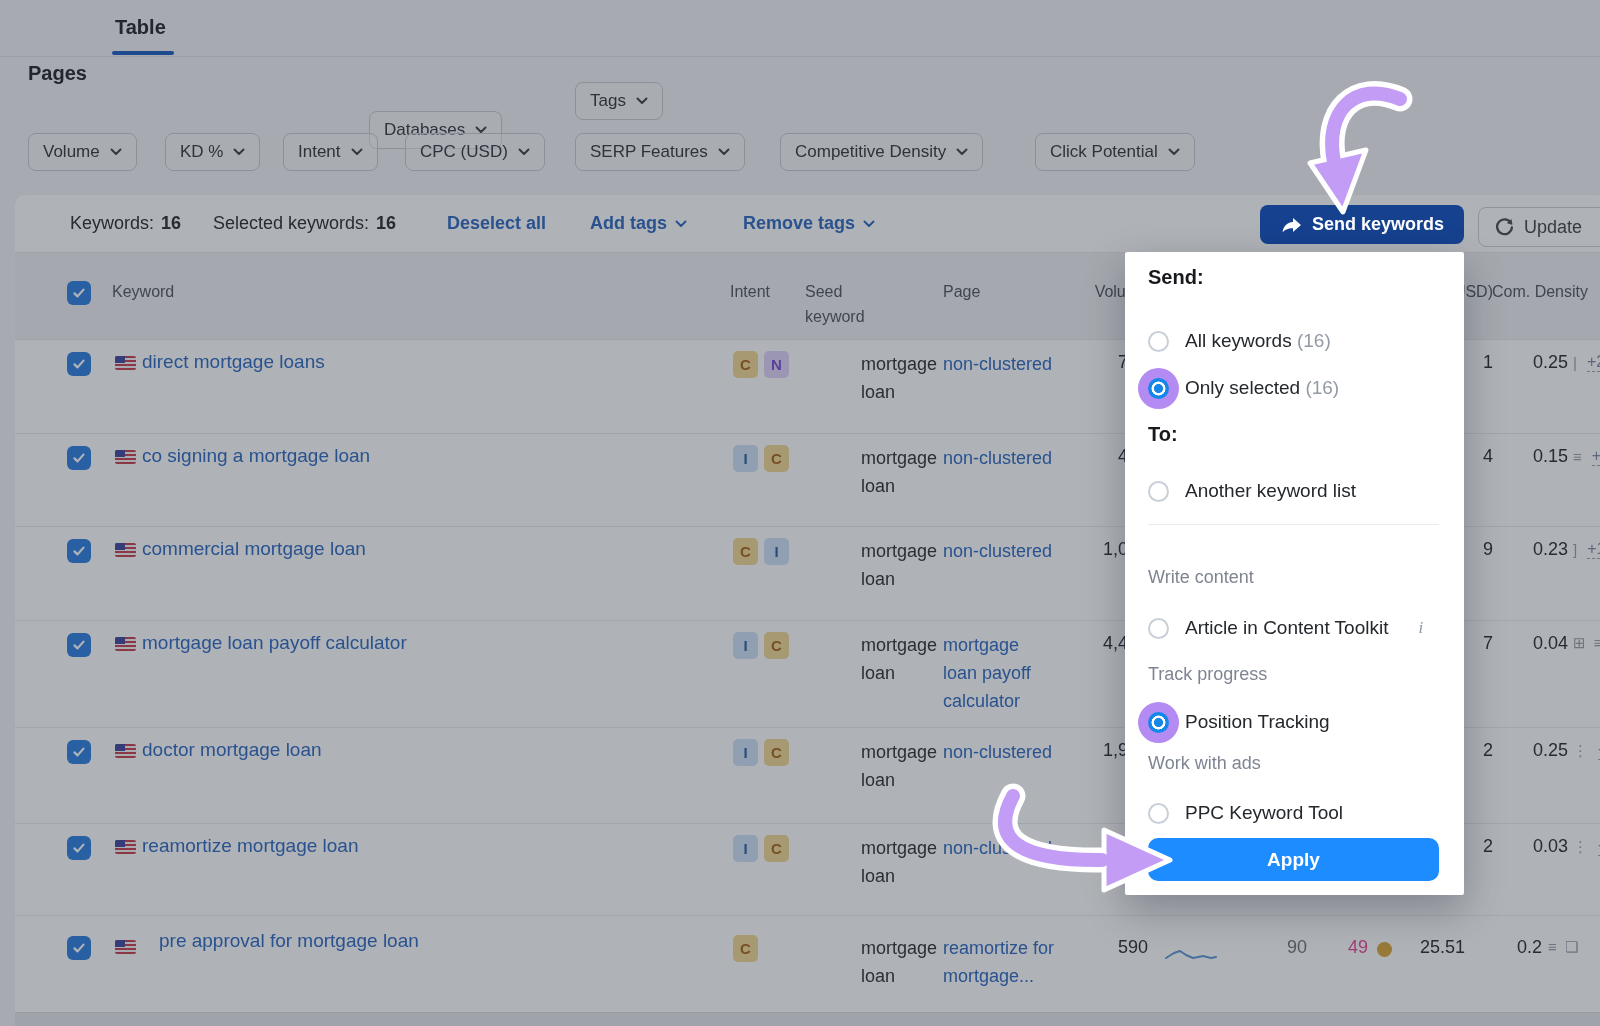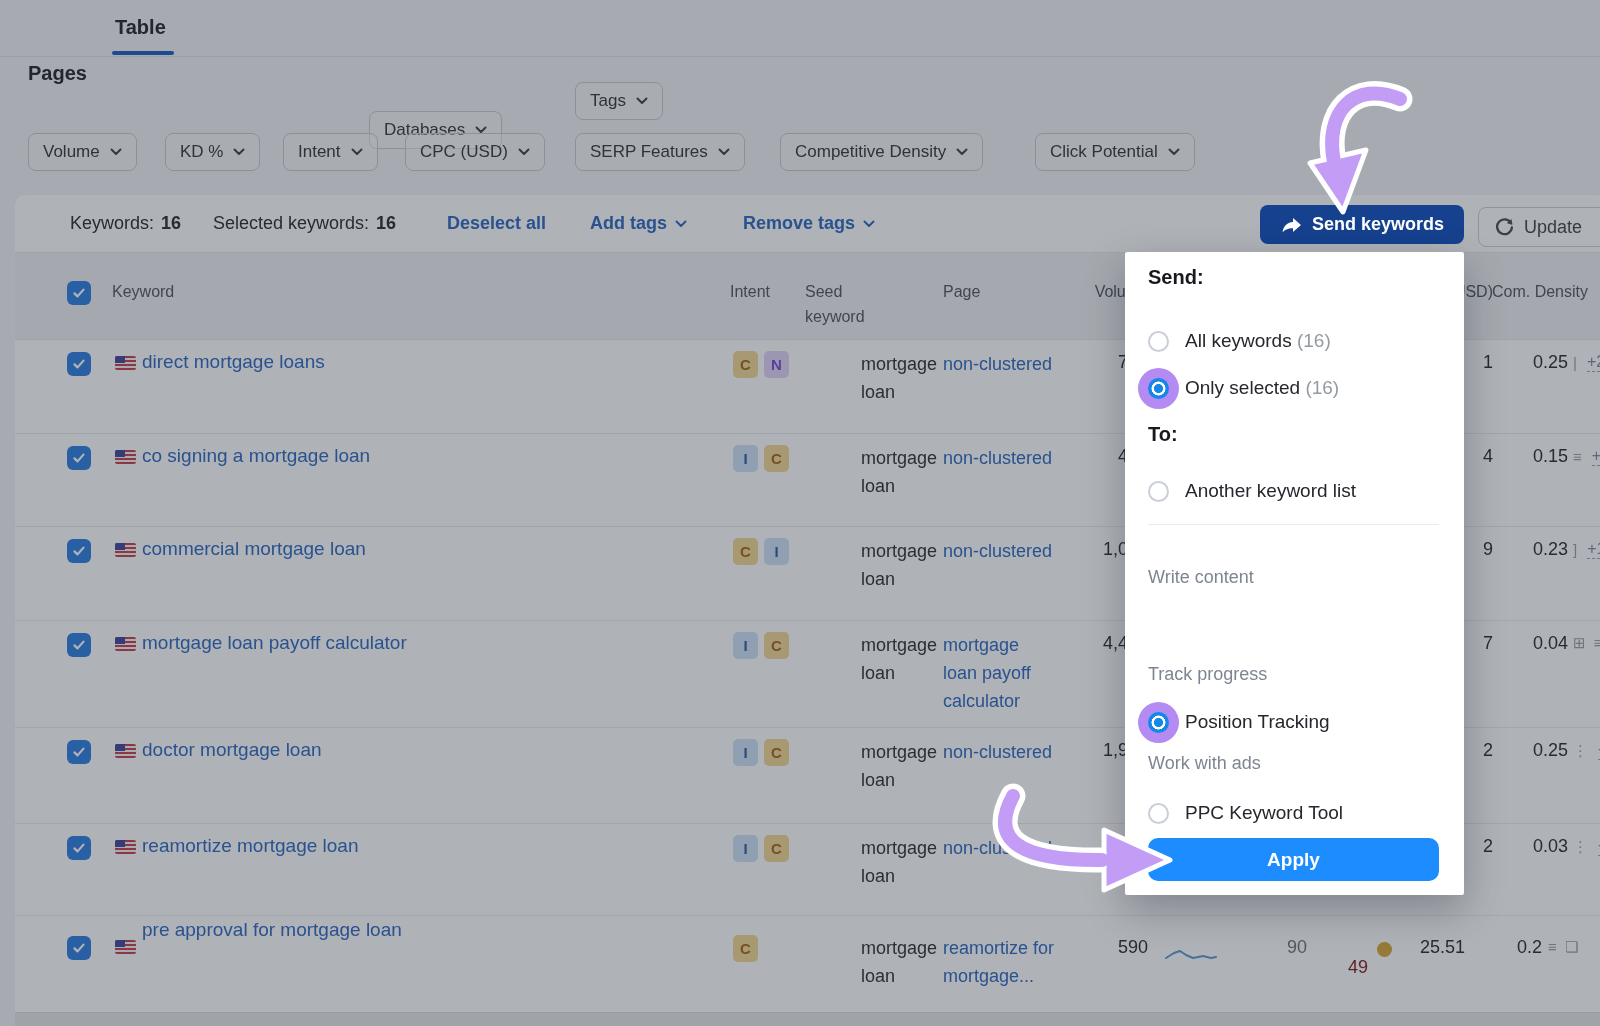--- a/index.html
+++ b/index.html
@@ -50,21 +50,21 @@
 
   .cbox{position:absolute;left:52px;top:12px;width:24px;height:24px;border-radius:6px;background:#2d7fe0;
         display:flex;align-items:center;justify-content:center;cursor:pointer;}
   .r7 .cbox{top:20px;}
   .thead .cbox{top:28px;}
   .flag{position:absolute;left:100px;top:16px;width:21px;height:14px;border-radius:2px;overflow:hidden;
         background:repeating-linear-gradient(180deg,#c8414b 0 2px,#f4f6f8 2px 4px);}
   .flag::before{content:"";position:absolute;left:0;top:0;width:10px;height:7px;background:#41479b;}
   .r7 .flag{top:24px;}
   .kw{position:absolute;left:127px;top:11px;font-size:19px;color:#2e6ac1;text-decoration:none;cursor:pointer;}
-  .r7 .kw{top:3px;}
+  .r7 .kw{top:14px;margin-left:17px;}
   .badges{position:absolute;left:718px;top:11px;display:flex;gap:6px;}
   .r7 .badges{top:19px;}
   .badge{width:25px;height:27px;border-radius:5px;font-size:15px;font-weight:700;
          display:flex;align-items:center;justify-content:center;}
   .b-C{background:#f2d892;color:#a4661a;}
   .b-N{background:#e0d3f8;color:#7b4bd4;}
   .b-I{background:#cfe3f7;color:#2f619e;}
   .seed{position:absolute;left:798px;top:10px;width:96px;font-size:18px;line-height:28px;color:#2f3338;margin-left:48px;}
   .r7 .seed{top:18px;}
   .pagelink{position:absolute;left:928px;top:10px;width:112px;font-size:18px;line-height:28px;
@@ -76,21 +76,21 @@
   .dens{position:absolute;left:1473px;top:12px;width:80px;text-align:right;font-size:18px;color:#2a2e33;}
   .serp{position:absolute;left:1558px;top:13px;display:flex;align-items:center;gap:8px;}
   .sicon{font-size:15px;color:#99a1aa;letter-spacing:2px;}
   .plus{font-size:16px;color:#7d8aa0;border-bottom:1px dashed #9aa5b5;cursor:pointer;line-height:18px;}
   
   .cpc7{position:absolute;left:1370px;top:21px;width:80px;text-align:right;font-size:18px;color:#2a2e33;}
   .dens7{position:absolute;left:1447px;top:21px;width:80px;text-align:right;font-size:18px;color:#2a2e33;}
   .serp7{position:absolute;left:1533px;top:22px;display:flex;align-items:center;gap:8px;}
   .spark{position:absolute;left:1150px;top:30px;}
   .m90{position:absolute;left:1240px;top:21px;width:52px;text-align:right;font-size:18px;color:#737373;}
-  .kd49{position:absolute;left:1303px;top:21px;width:50px;text-align:right;font-size:18px;color:#7f1d1d;margin-top:20px;}
+  .kd49{position:absolute;left:1303px;top:21px;width:50px;text-align:right;font-size:18px;color:#ec4899;}
   .kdot{position:absolute;left:1362px;top:26px;width:15px;height:15px;border-radius:50%;background:#d9a837;}
 
   
   .update-btn{position:absolute;left:1478px;top:207px;width:170px;height:40px;background:#fff;
               border:1.5px solid #cdd2d8;border-radius:8px;display:flex;align-items:center;gap:10px;
               padding:0 16px;font-size:18px;color:#43474c;box-sizing:border-box;cursor:pointer;}
   .send-btn{position:absolute;left:1260px;top:205px;width:204px;height:39px;background:#16418e;border:0;
             border-radius:8px;display:flex;align-items:center;justify-content:center;gap:10px;
             font-size:18px;font-weight:600;color:#fff;z-index:6;cursor:pointer;font-family:inherit;}
 
@@ -441,20 +441,27 @@
       <span class="rwrap">
           <span class="radio"></span>
         </span>
       <span class="optlabel">Another keyword list</span>
     </div>
 
     <div class="pdivider"></div>
 
     <span class="psection" style="top:315px;">Write content</span>
 
+    <div class="opt" style="top:362px;">
+      <span class="rwrap">
+          <span class="radio"></span>
+        </span>
+      <span class="optlabel">Article in Content Toolkit</span>
+      <span class="info">i</span>
+    </div>
 
     <span class="psection" style="top:412px;">Track progress</span>
 
     <div class="opt" style="top:456px;">
       <span class="rwrap">
         <span class="halo"></span>
         <span class="radio sel"></span>
       </span>
       <span class="optlabel">Position Tracking</span>
     </div>

